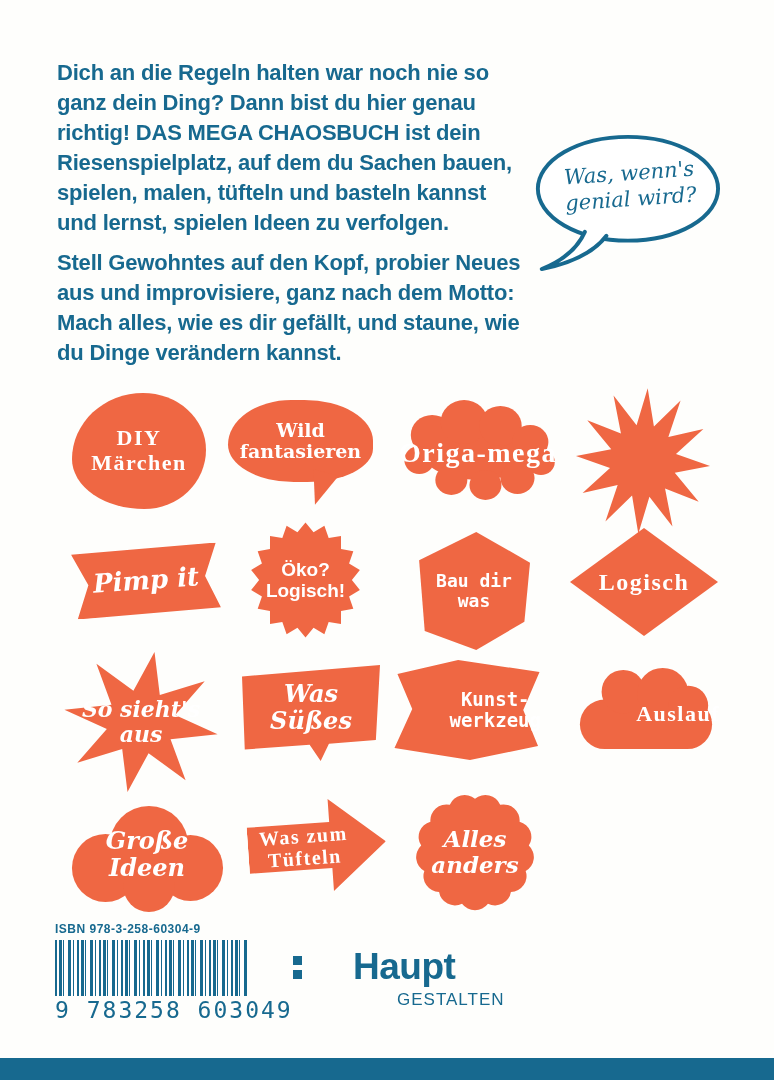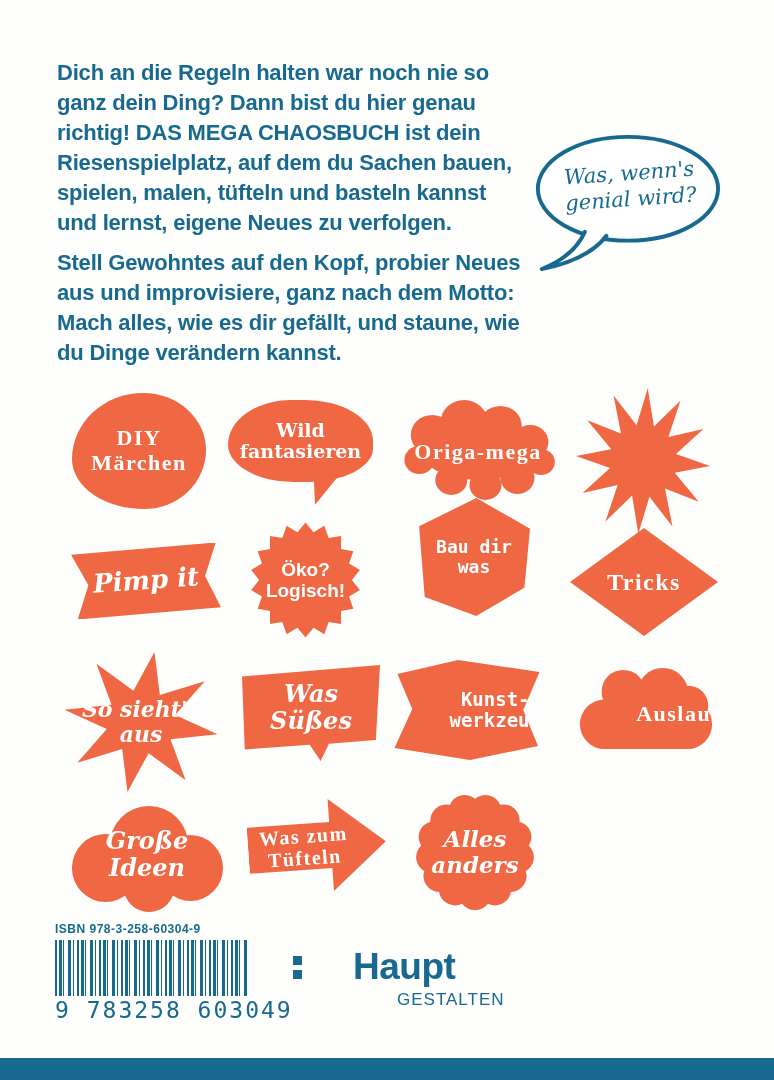--- a/index.html
+++ b/index.html
@@ -53,30 +53,30 @@
   .b-diy{left:72px;top:393px;width:134px;height:116px;}
   .b-diy .shape{border-radius:53% 47% 46% 54% / 57% 49% 51% 43%;}
   .b-diy .lbl{font-size:22px;}
   .b-wild{left:228px;top:400px;width:145px;height:82px;}
   .b-wild .shape{border-radius:48% 52% 50% 50% / 60% 55% 45% 50%;}
   .b-wild .tail{position:absolute;z-index:1;bottom:-24px;left:56%;width:0;height:0;
     border-left:10px solid transparent;border-right:16px solid transparent;
     border-top:34px solid var(--orange);transform:rotate(14deg);}
   .b-wild .lbl{font-size:19px;}
   .b-origa{left:398px;top:390px;width:160px;height:125px;}
-  .b-origa .lbl{font-size:22px;}
+  .b-origa .lbl{font-size:28px;}
   .b-street{left:573px;top:385px;width:140px;height:152px;}
   .b-street .lbl{font-size:19px;}
   
   .b-pimp{left:72px;top:545px;width:148px;height:72px;transform:rotate(-2deg);}
   .b-pimp .shape{clip-path:polygon(0% 10%,98% 0%,90% 46%,100% 90%,3% 100%,11% 53%);}
   .b-pimp .lbl{font-size:26px;transform:rotate(-2deg);}
   .b-oeko{left:248px;top:520px;width:115px;height:120px;}
   .b-oeko .lbl{font-size:19px;}
-  .b-bau{left:418px;top:498px;width:112px;height:118px;justify-content:center;}
+  .b-bau{left:418px;top:532px;width:112px;height:118px;justify-content:center;}
   .b-bau .shape{clip-path:polygon(52% 0%,100% 26%,95% 76%,52% 100%,6% 84%,1% 24%);}
   .b-bau .lbl{font-size:18px;}
   .b-tricks{left:570px;top:528px;width:148px;height:108px;}
   .b-tricks .shape{clip-path:polygon(50% 0%,100% 50%,50% 100%,0% 50%);}
   .b-tricks .lbl{font-size:24px;}
   
   .b-sosiehts{left:60px;top:648px;width:162px;height:148px;}
   .b-sosiehts .lbl{font-size:22px;}
   .b-suesses{left:242px;top:665px;width:138px;height:96px;}
   .b-suesses .shape{clip-path:polygon(0% 12%,100% 0%,97% 78%,63% 82%,57% 100%,49% 83%,2% 88%);}
@@ -119,21 +119,21 @@
 </head>
 <body>
 
 <div class="page">
 
   <p class="intro-p p1 pre">Dich an die Regeln halten war noch nie so
 ganz dein Ding? Dann bist du hier genau
 richtig! DAS MEGA CHAOSBUCH ist dein
 Riesenspielplatz, auf dem du Sachen bauen,
 spielen, malen, tüfteln und basteln kannst
-und lernst, eigene Neues zu verfolgen.</p>
+und lernst, spielen Ideen zu verfolgen.</p>
   <p class="intro-p p2 pre">Stell Gewohntes auf den Kopf, probier Neues
 aus und improvisiere, ganz nach dem Motto:
 Mach alles, wie es dir gefällt, und staune, wie
 du Dinge verändern kannst.</p>
 
   <div class="speech">
     <svg viewBox="0 0 200 145">
       <ellipse cx="102" cy="60" rx="92" ry="53" fill="#fff" stroke="var(--teal)" stroke-width="4"></ellipse>
       <path d="M58,104 C50,122 34,134 14,142 C44,136 68,124 80,108" fill="#fff" stroke="var(--teal)" stroke-width="4" stroke-linecap="round" stroke-linejoin="round"></path>
     </svg>
@@ -184,21 +184,21 @@
     <div class="lbl f-round pre">Öko?
 Logisch!</div>
   </div>
   <div class="badge b-bau">
     <div class="shape"></div>
     <div class="lbl f-pixel pre">Bau dir
 was</div>
   </div>
   <div class="badge b-tricks">
     <div class="shape"></div>
-    <div class="lbl f-stencil pre">Tricks</div>
+    <div class="lbl f-stencil pre">Logisch</div>
   </div>
 
   <div class="badge b-sosiehts">
     <svg class="shape-svg" viewBox="0 0 100 100" preserveAspectRatio="none">
       <polygon style="fill:var(--orange)" points="58.34,2.73 61.61,31.78 89.32,22.47 71.09,45.32 97.27,58.34 68.22,61.61 77.53,89.32 54.68,71.09 41.66,97.27 38.39,68.22 10.68,77.53 28.91,54.68 2.73,41.66 31.78,38.39 22.47,10.68 45.32,28.91"></polygon>
     </svg>
     <div class="lbl f-script pre">So sieht's
 aus</div>
   </div>
   <div class="badge b-suesses">

